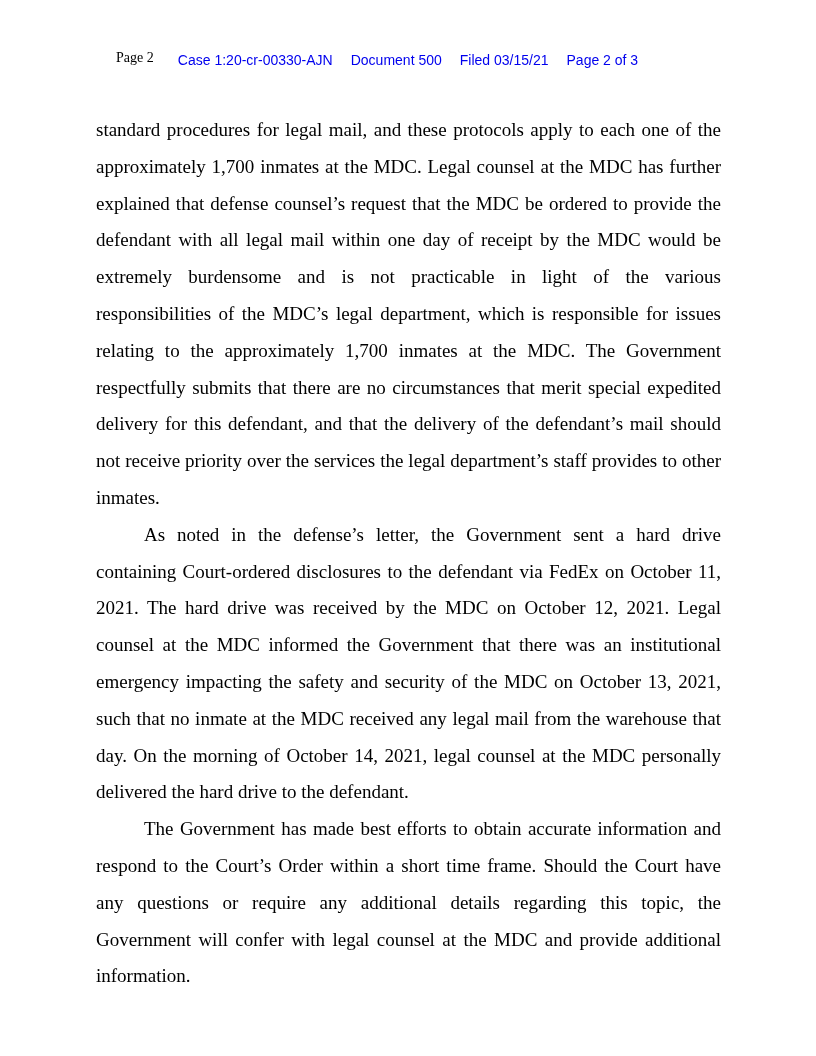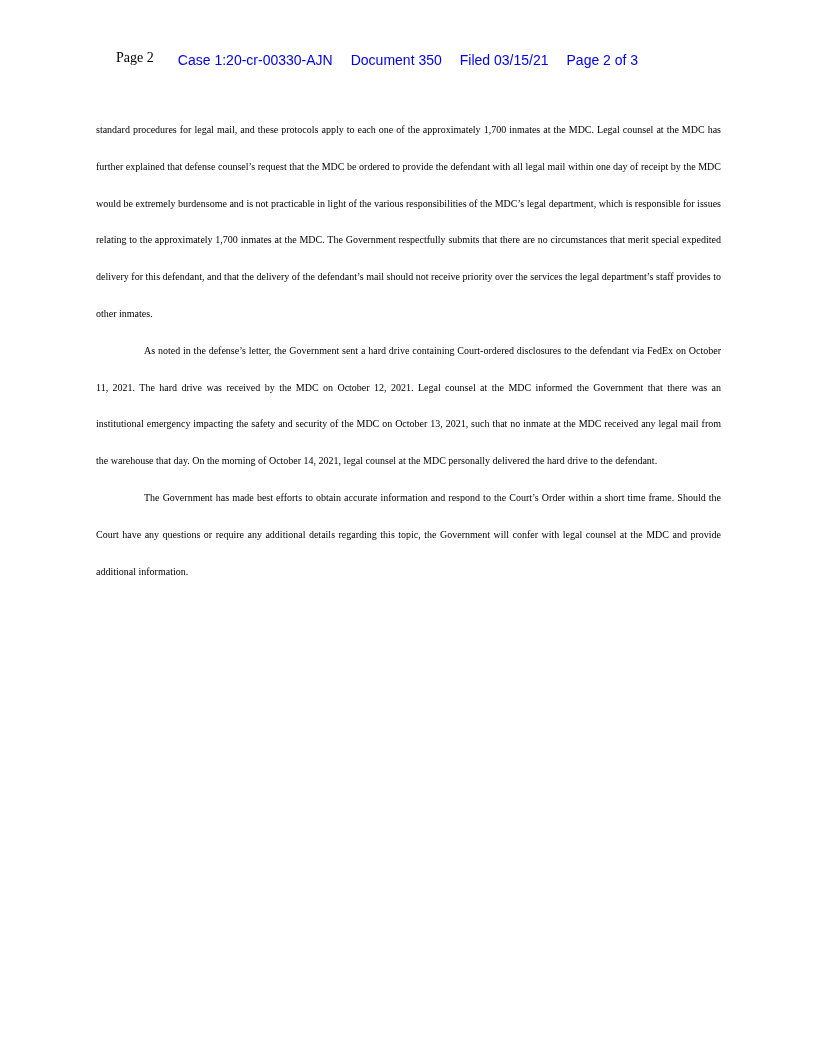--- a/index.html
+++ b/index.html
@@ -35,35 +35,35 @@
     font-family: "Liberation Serif", serif;
     font-size: 14px;
     color: #000000;
     margin-left: 13px;
   }
   .doc-body {
     position: absolute;
     top: 112px;
     left: 96px;
     width: 625px;
-    font-size: 10px;
+    font-size: 19px;
     line-height: 36.8px;
     text-align: justify;
   }
   .doc-body p { margin: 0; }
   .doc-body p.indent { text-indent: 48px; }
 </style>
 </head>
 <body>
 
 <div class="page">
 
   <div class="ecf-stamp">
     <span>Case 1:20-cr-00330-AJN</span>
-    <span>Document 350</span>
+    <span>Document 500</span>
     <span>Filed 03/15/21</span>
     <span>Page 2 of 3</span>
   </div>
 
   <div class="page-label">Page 2</div>
 
   <div class="doc-body">
     <p>standard procedures for legal mail, and these protocols apply to each one of the approximately 1,700 inmates at the MDC.  Legal counsel at the MDC has further explained that defense counsel’s request that the MDC be ordered to provide the defendant with all legal mail within one day of receipt by the MDC would be extremely burdensome and is not practicable in light of the various responsibilities of the MDC’s legal department, which is responsible for issues relating to the approximately 1,700 inmates at the MDC.  The Government respectfully submits that there are no circumstances that merit special expedited delivery for this defendant, and that the delivery of the defendant’s mail should not receive priority over the services the legal department’s staff provides to other inmates.</p>
     <p class="indent">As noted in the defense’s letter, the Government sent a hard drive containing Court-ordered disclosures to the defendant via FedEx on October 11, 2021.  The hard drive was received by the MDC on October 12, 2021.  Legal counsel at the MDC informed the Government that there was an institutional emergency impacting the safety and security of the MDC on October 13, 2021, such that no inmate at the MDC received any legal mail from the warehouse that day.  On the morning of October 14, 2021, legal counsel at the MDC personally delivered the hard drive to the defendant.</p>
     <p class="indent">The Government has made best efforts to obtain accurate information and respond to the Court’s Order within a short time frame.  Should the Court have any questions or require any additional details regarding this topic, the Government will confer with legal counsel at the MDC and provide additional information.</p>

